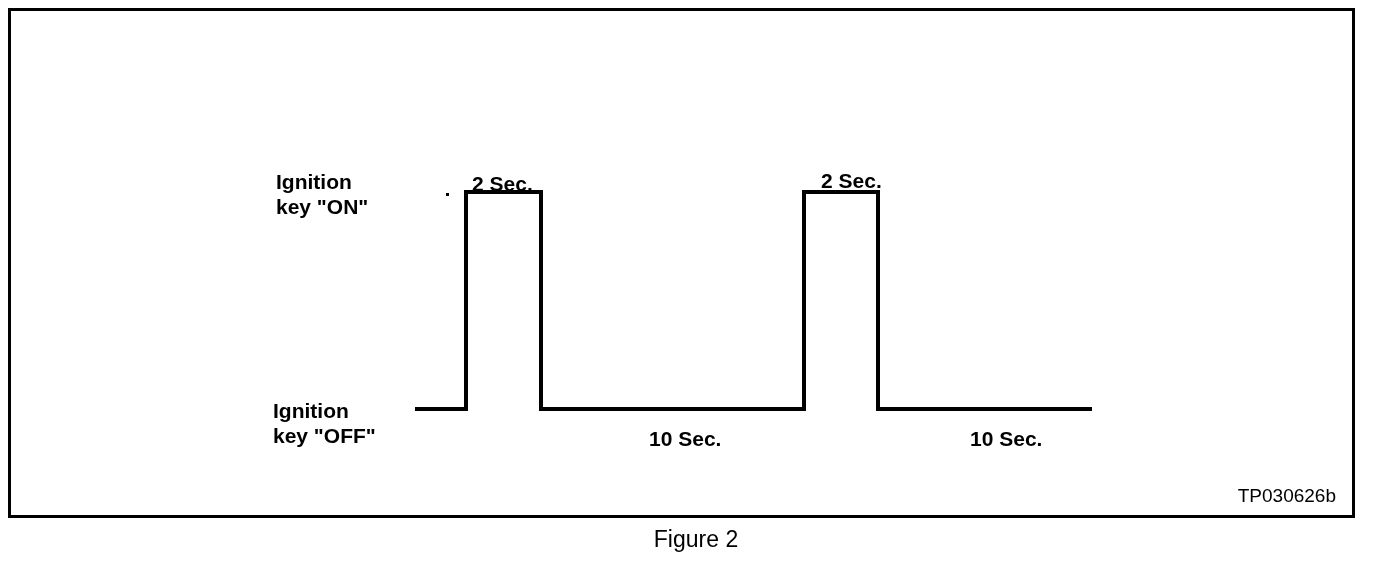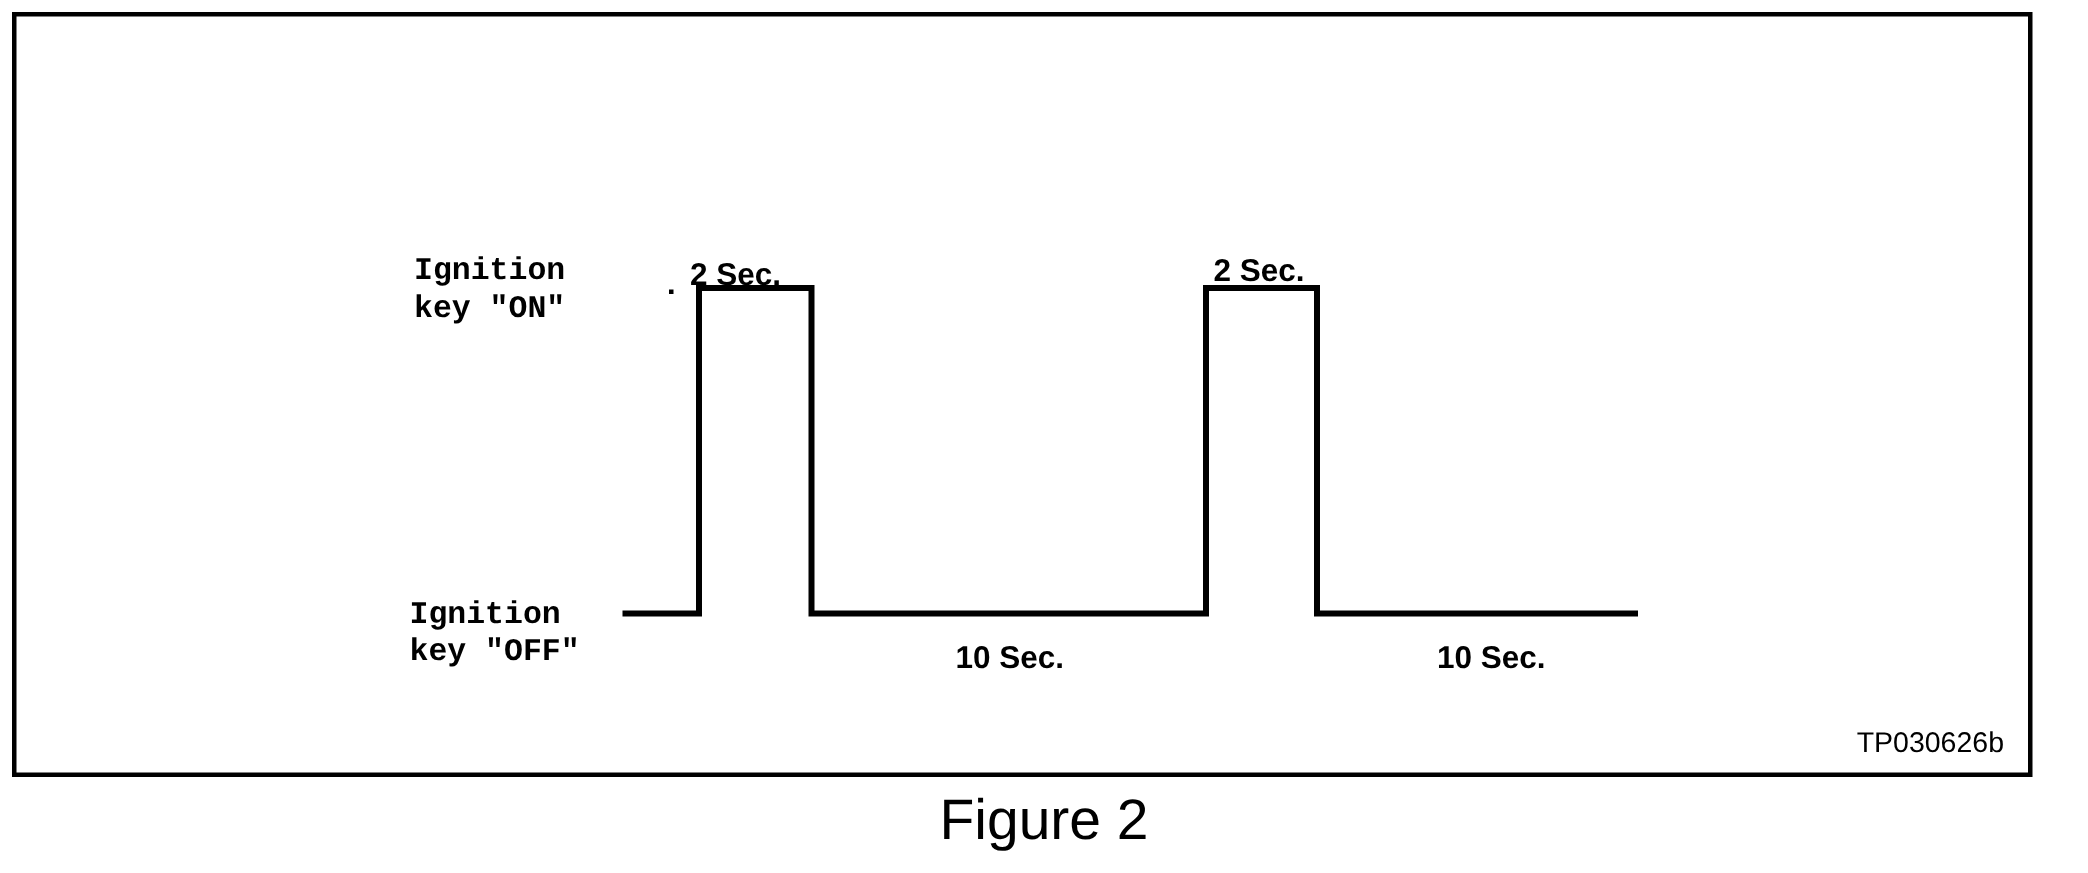--- a/index.html
+++ b/index.html
@@ -28,40 +28,41 @@
     width: 1347px;
     height: 510px;
     border: 3px solid #000000;
     box-sizing: border-box;
     background: #ffffff;
   }
 
   
   .state-label {
     position: absolute;
-    font-family: Liberation Mono, monospace;
+    font-family: Liberation Sans, sans-serif;
     font-weight: bold;
     font-size: 21px;
     line-height: 25px;
     color: #000000;
     white-space: pre;
     letter-spacing: 0px;
   }
   #label-key-on  { left: 265px; top: 158px; }
   #label-key-off { left: 262px; top: 387px; }
 
   
   .duration-label {
     position: absolute;
     font-family: "Liberation Sans", sans-serif;
     font-weight: bold;
     font-size: 21px;
     line-height: 24px;
     color: #000000;
     white-space: pre;
+    margin-left: 12px;
   }
   #dur-on-1  { left: 449px; top: 161px; }
   #dur-on-2  { left: 798px; top: 158px; }
   #dur-off-1 { left: 626px; top: 416px; }
   #dur-off-2 { left: 947px; top: 416px; }
 
   
   #waveform-svg {
     position: absolute;
     left: 0;
@@ -84,21 +85,21 @@
   }
 
   
   #figure-caption {
     position: absolute;
     left: 0;
     top: 526px;
     width: 1392px;
     text-align: center;
     font-family: "Liberation Sans", sans-serif;
-    font-size: 38px;
+    font-size: 23px;
     color: #000000;
     white-space: pre;
   }
 </style>
 </head>
 <body>
 
 <div id="page">
 
   <div id="figure-frame">

